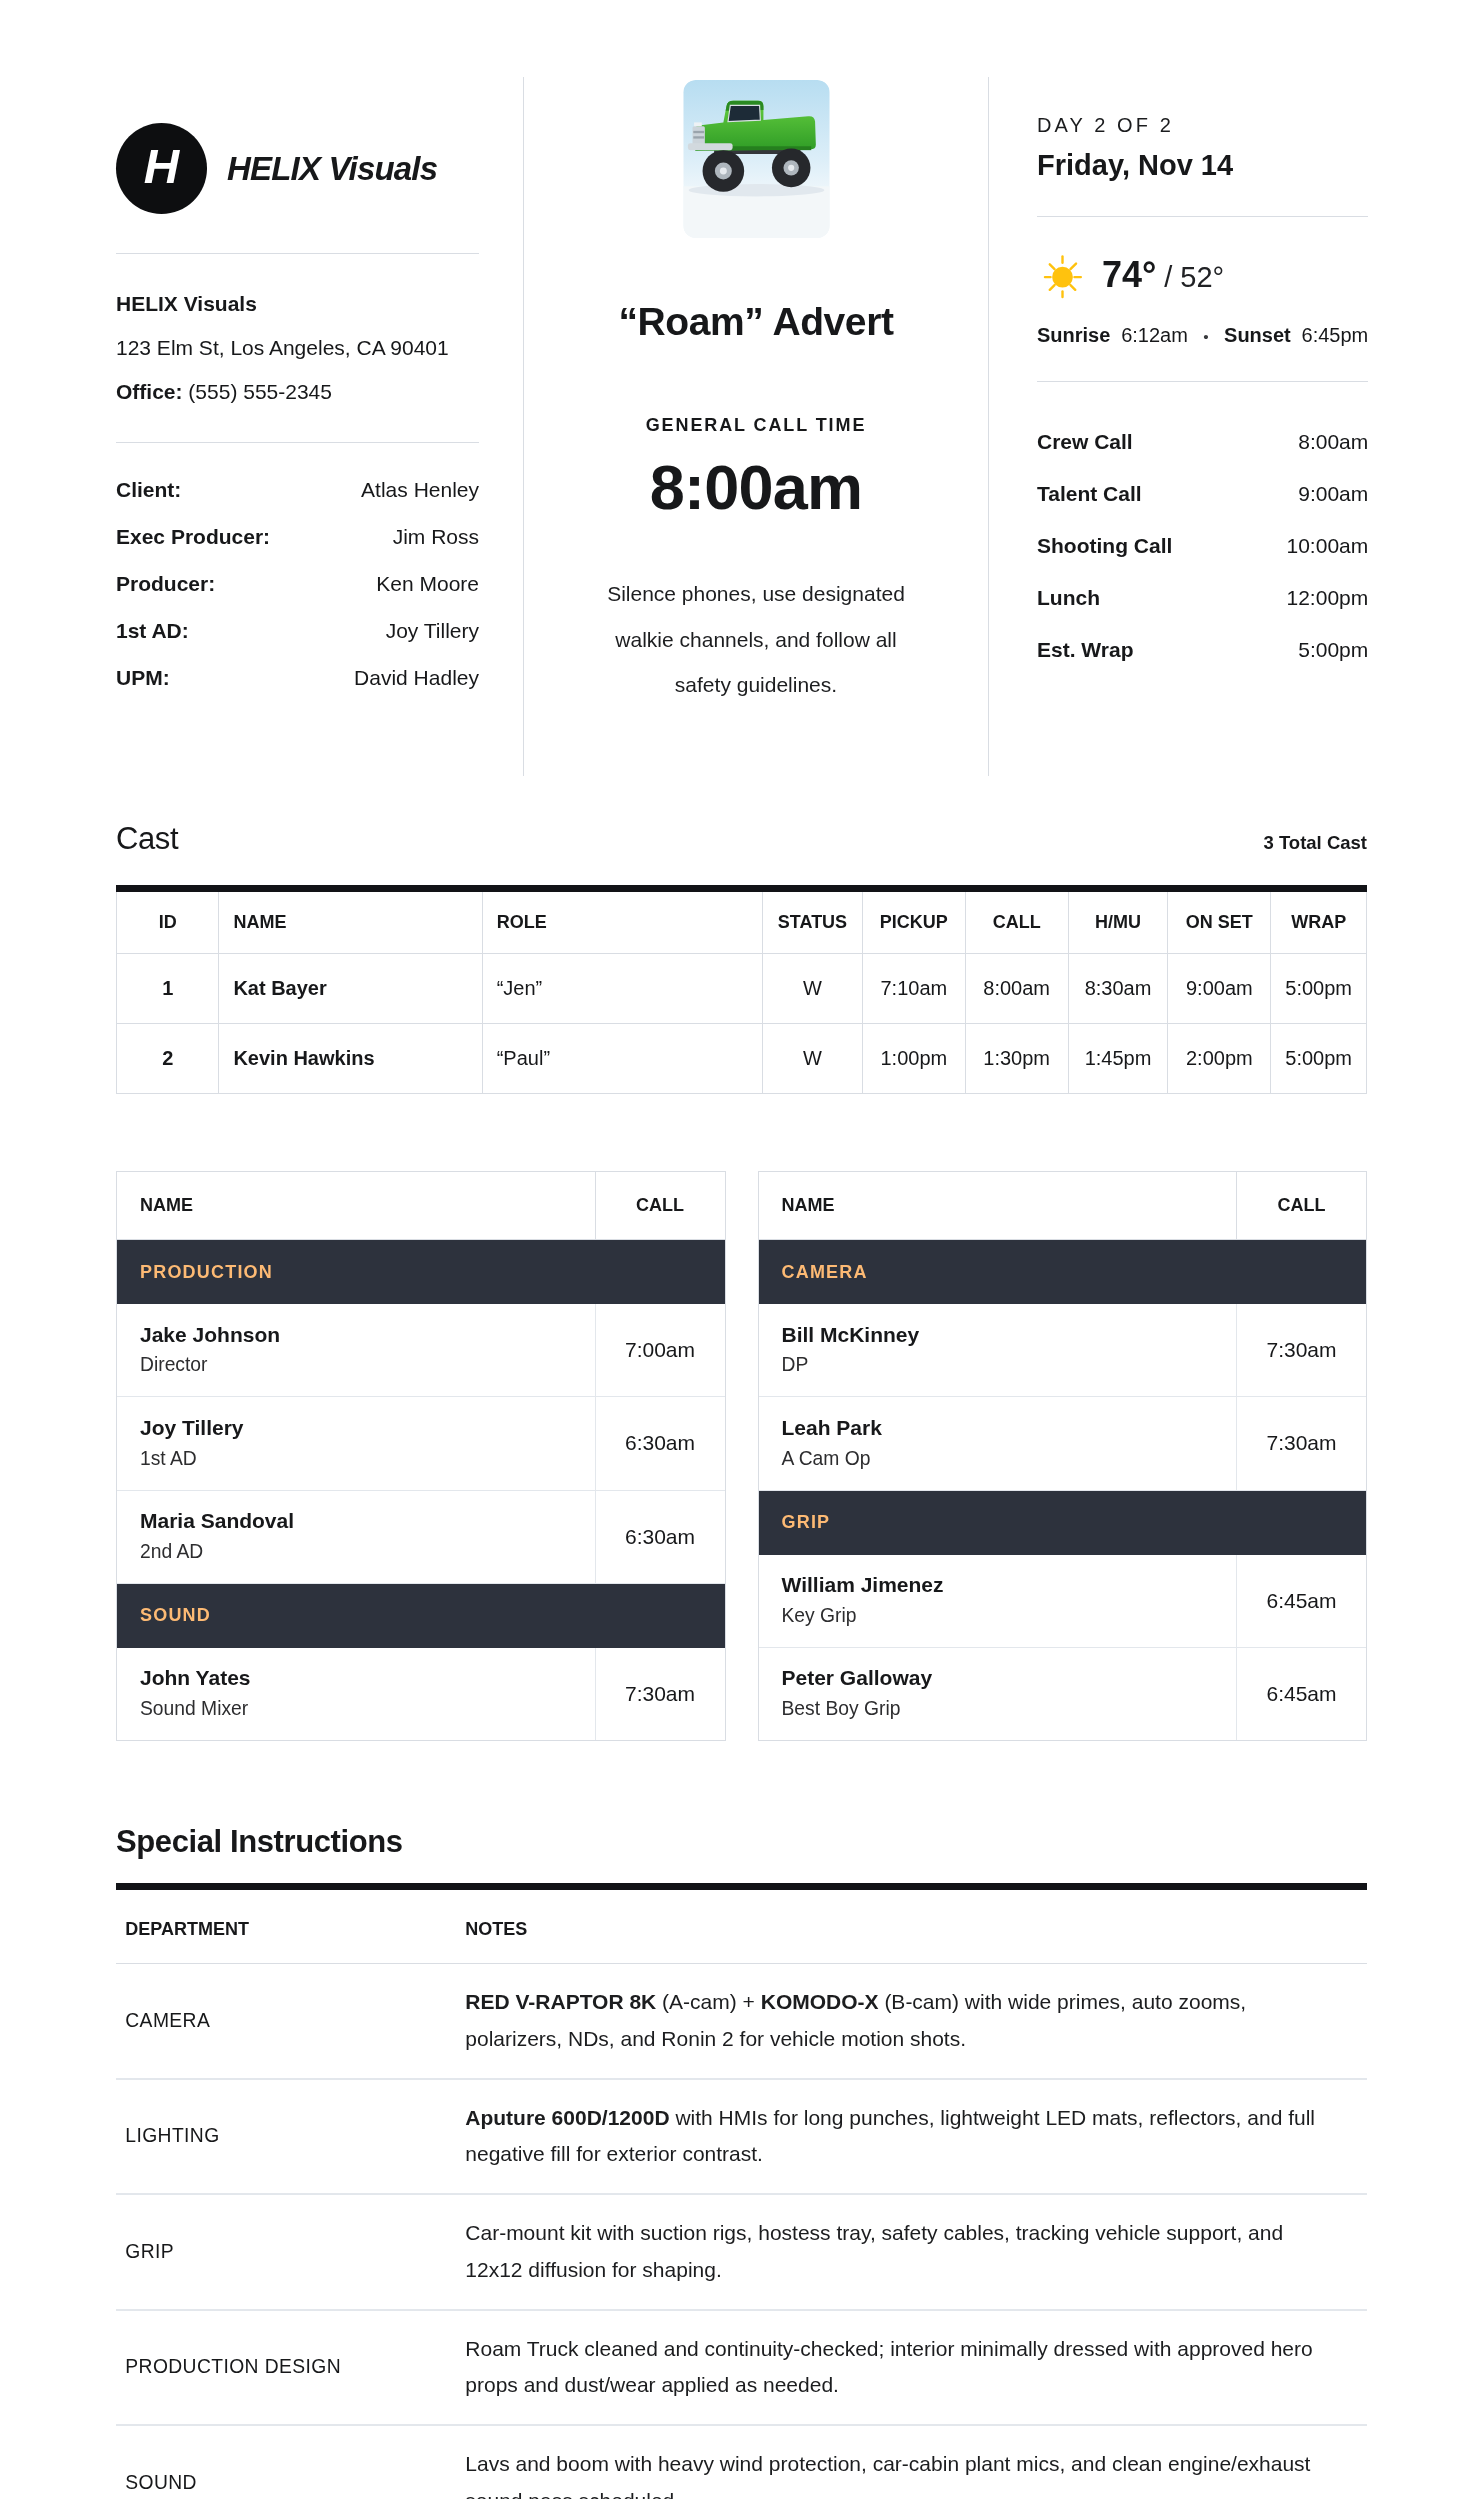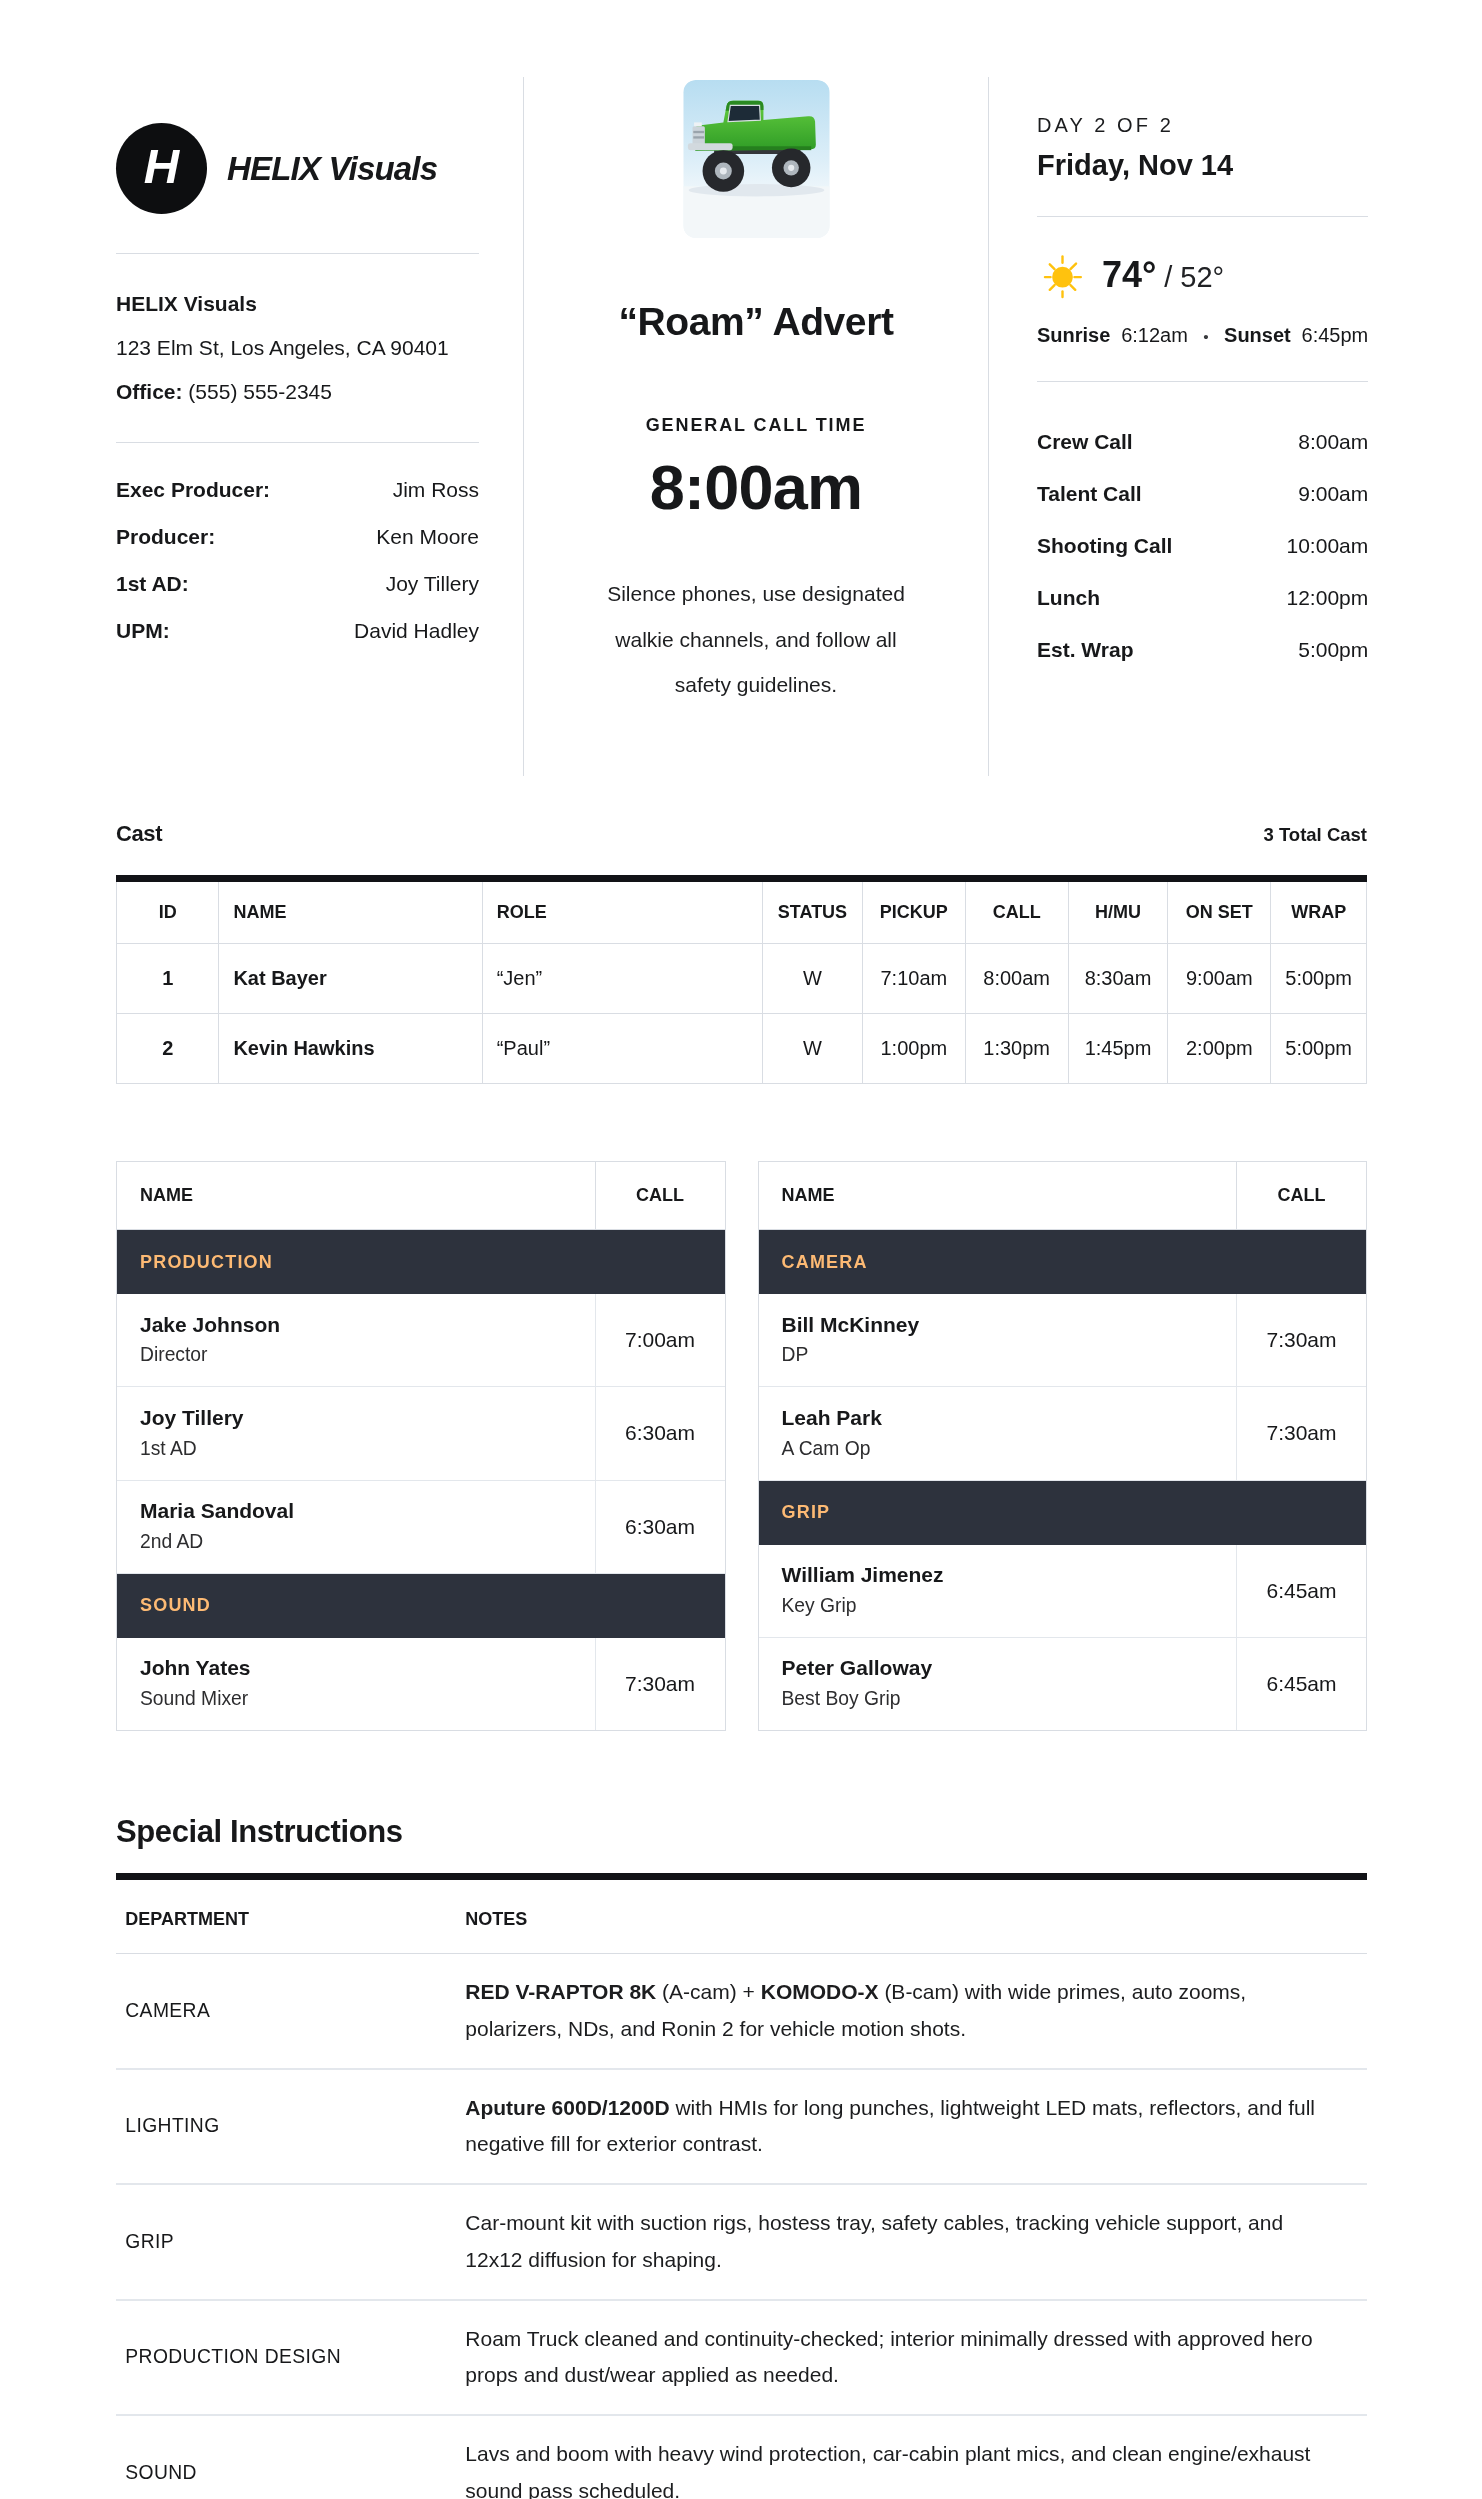--- a/index.html
+++ b/index.html
@@ -80,21 +80,21 @@
   .sun-times{font-size:20px;display:flex;align-items:baseline;gap:10.8px;margin-bottom:4.6px}
   .sun-times .lbl{font-weight:700}
   .sun-times .dot{font-size:15.4px;color:#3a3b3e;padding:0 4.6px}
   .schedule{margin-top:4.6px}
   .schedule-row{display:flex;justify-content:space-between;padding:14px 0;font-size:21px}
   .schedule-label{font-weight:700}
 
   
   .cast-section{margin-top:45px}
   .sec-head{display:flex;justify-content:space-between;align-items:baseline;margin-bottom:28px}
-  .sec-title{font-size:22px;font-weight:700;letter-spacing:-0.4px}
+  .sec-title{font-size:31px;font-weight:400;letter-spacing:-0.4px}
   .cast-total{font-size:18.5px;font-weight:700}
   table.cast{
     width:100%;
     border-collapse:collapse;
     border:1.5px solid var(--border);
     border-top:7px solid var(--black);
   }
   table.cast th{
     font-size:18px;font-weight:700;
     padding:20px 14px;
@@ -158,20 +158,24 @@
         <div class="logo-text">HELIX Visuals</div>
       </div>
       <hr class="hr">
       <div class="company-block">
         <div class="line company-name">HELIX Visuals</div>
         <div class="line">123 Elm St, Los Angeles, CA 90401</div>
         <div class="line"><span class="office-label">Office:</span> <span>(555) 555-2345</span></div>
       </div>
       <hr class="hr">
       <div class="contacts" id="contacts">
+          <div class="contact-row">
+            <span class="contact-label">Client:</span>
+            <span class="contact-value">Atlas Henley</span>
+          </div>
           <div class="contact-row">
             <span class="contact-label">Exec Producer:</span>
             <span class="contact-value">Jim Ross</span>
           </div>
           <div class="contact-row">
             <span class="contact-label">Producer:</span>
             <span class="contact-value">Ken Moore</span>
           </div>
           <div class="contact-row">
             <span class="contact-label">1st AD:</span>

